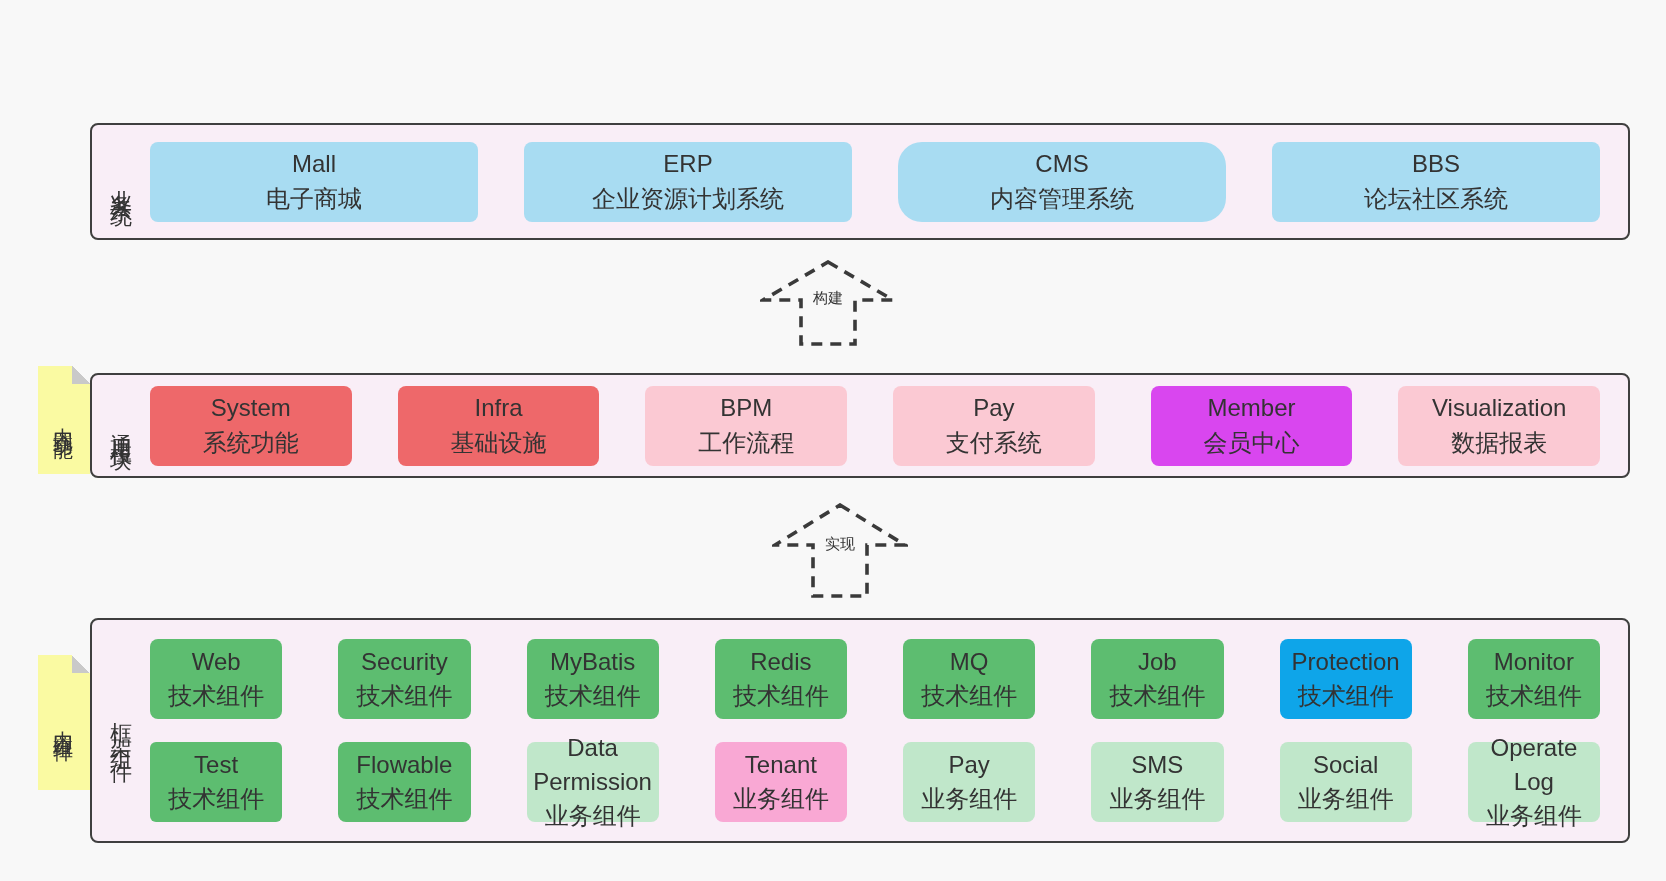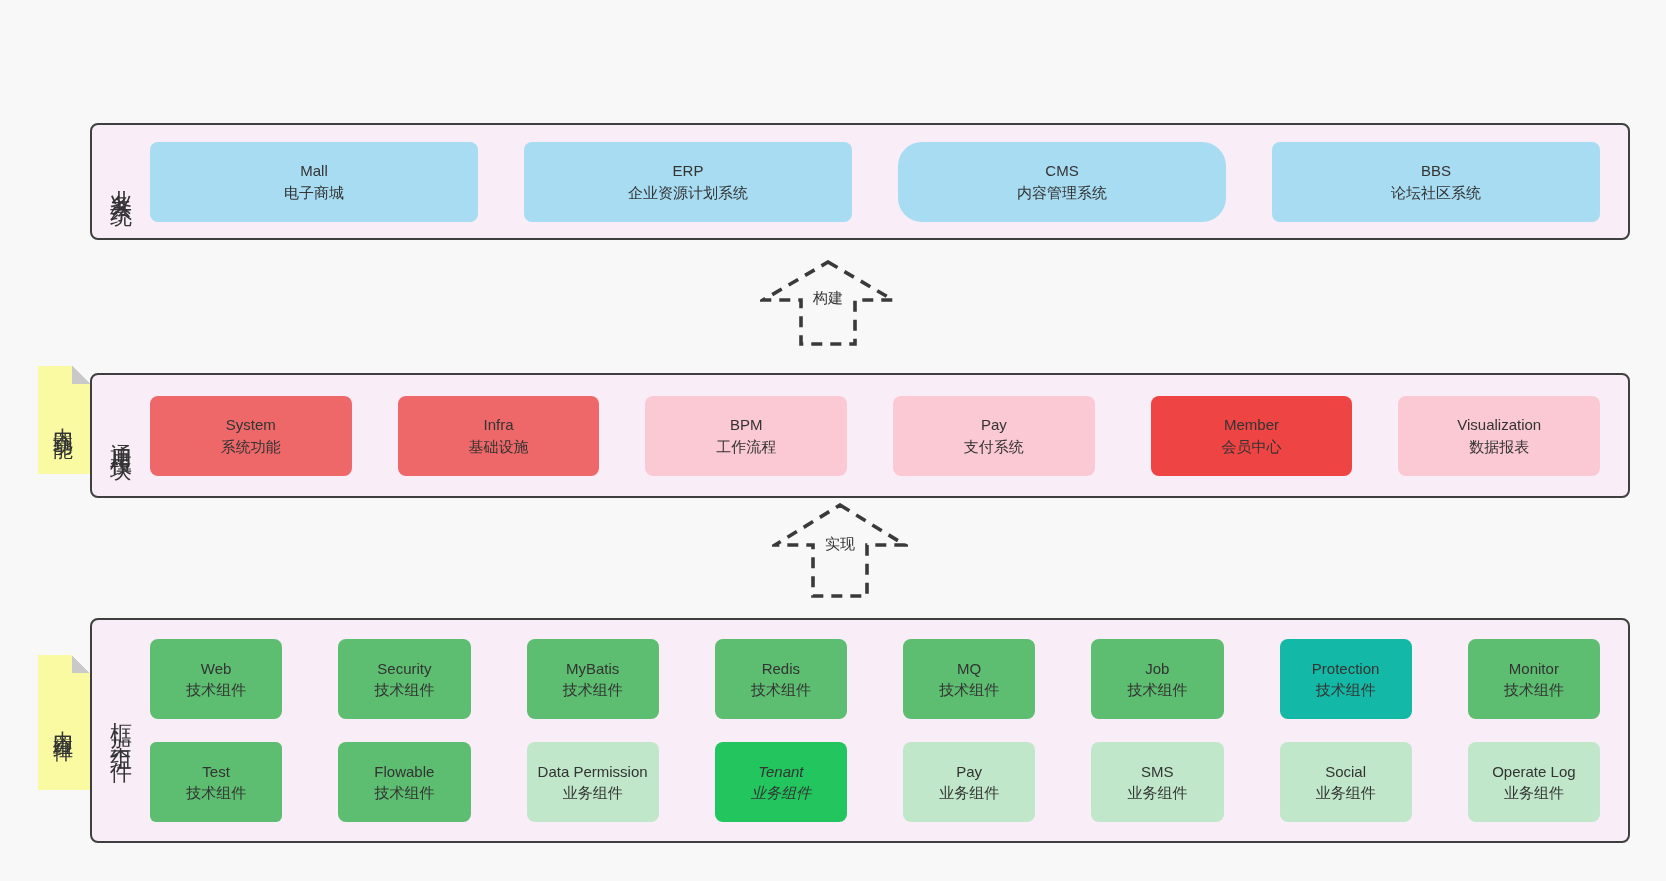--- a/index.html
+++ b/index.html
@@ -15,21 +15,21 @@
     position:absolute;
     left:90px;
     width:1540px;
     background:#f9eef7;
     border:2px solid #3f3f3f;
     border-radius:8px;
     display:flex;
     z-index:1;
   }
   .layer-1 { top:123px; height:117px; }
-  .layer-2 { top:373px; height:125px; }
+  .layer-2 { top:373px; height:105px; }
   .layer-3 { top:618px; height:225px; }
   .layer-label {
     width:58px;
     display:flex;
     align-items:center;
     justify-content:center;
     writing-mode:vertical-rl;
     text-orientation:upright;
     font-size:22px;
     letter-spacing:5px;
@@ -47,21 +47,21 @@
   .box-row { display:flex; gap:46px; height:80px; }
   .box-row.cols-8 { gap:56px; }
   .box {
     flex:1;
     border-radius:8px;
     display:flex;
     flex-direction:column;
     align-items:center;
     justify-content:center;
     text-align:center;
-    font-size:15px;
+    font-size:24px;
     line-height:1.42;
     color:#333;
     padding:2px 6px;
   }
   .note {
     position:absolute;
     left:38px;
     width:52px;
     background:#fafaa2;
     display:flex;
@@ -151,21 +151,21 @@
           <span>基础设施</span>
         </div>
         <div class="box" style="background: rgb(251, 201, 211);">
           <span>BPM</span>
           <span>工作流程</span>
         </div>
         <div class="box" style="background: rgb(251, 201, 211);">
           <span>Pay</span>
           <span>支付系统</span>
         </div>
-        <div class="box" style="background: #ef4444; margin-left: 10px;">
+        <div class="box" style="background: #d946ef; margin-left: 10px;">
           <span>Member</span>
           <span>会员中心</span>
         </div>
         <div class="box" style="background: rgb(251, 201, 211);">
           <span>Visualization</span>
           <span>数据报表</span>
         </div>
       </div>
   </div>
 </div>
@@ -199,21 +199,21 @@
           <span>技术组件</span>
         </div>
         <div class="box" style="background: rgb(93, 189, 112);">
           <span>MQ</span>
           <span>技术组件</span>
         </div>
         <div class="box" style="background: rgb(93, 189, 112);">
           <span>Job</span>
           <span>技术组件</span>
         </div>
-        <div class="box" style="background: #14b8a6;">
+        <div class="box" style="background: #0ea5e9;">
           <span>Protection</span>
           <span>技术组件</span>
         </div>
         <div class="box" style="background: rgb(93, 189, 112);">
           <span>Monitor</span>
           <span>技术组件</span>
         </div>
       </div>
     <div class="box-row cols-8">
         <div class="box" style="background: rgb(93, 189, 112); border-radius: 6px;">
@@ -221,21 +221,21 @@
           <span>技术组件</span>
         </div>
         <div class="box" style="background: rgb(93, 189, 112);">
           <span>Flowable</span>
           <span>技术组件</span>
         </div>
         <div class="box" style="background: rgb(192, 231, 202);">
           <span>Data Permission</span>
           <span>业务组件</span>
         </div>
-        <div class="box" style="background: #22c55e; font-style: italic;">
+        <div class="box" style="background: #f9a8d4;">
           <span>Tenant</span>
           <span>业务组件</span>
         </div>
         <div class="box" style="background: rgb(192, 231, 202);">
           <span>Pay</span>
           <span>业务组件</span>
         </div>
         <div class="box" style="background: rgb(192, 231, 202);">
           <span>SMS</span>
           <span>业务组件</span>

